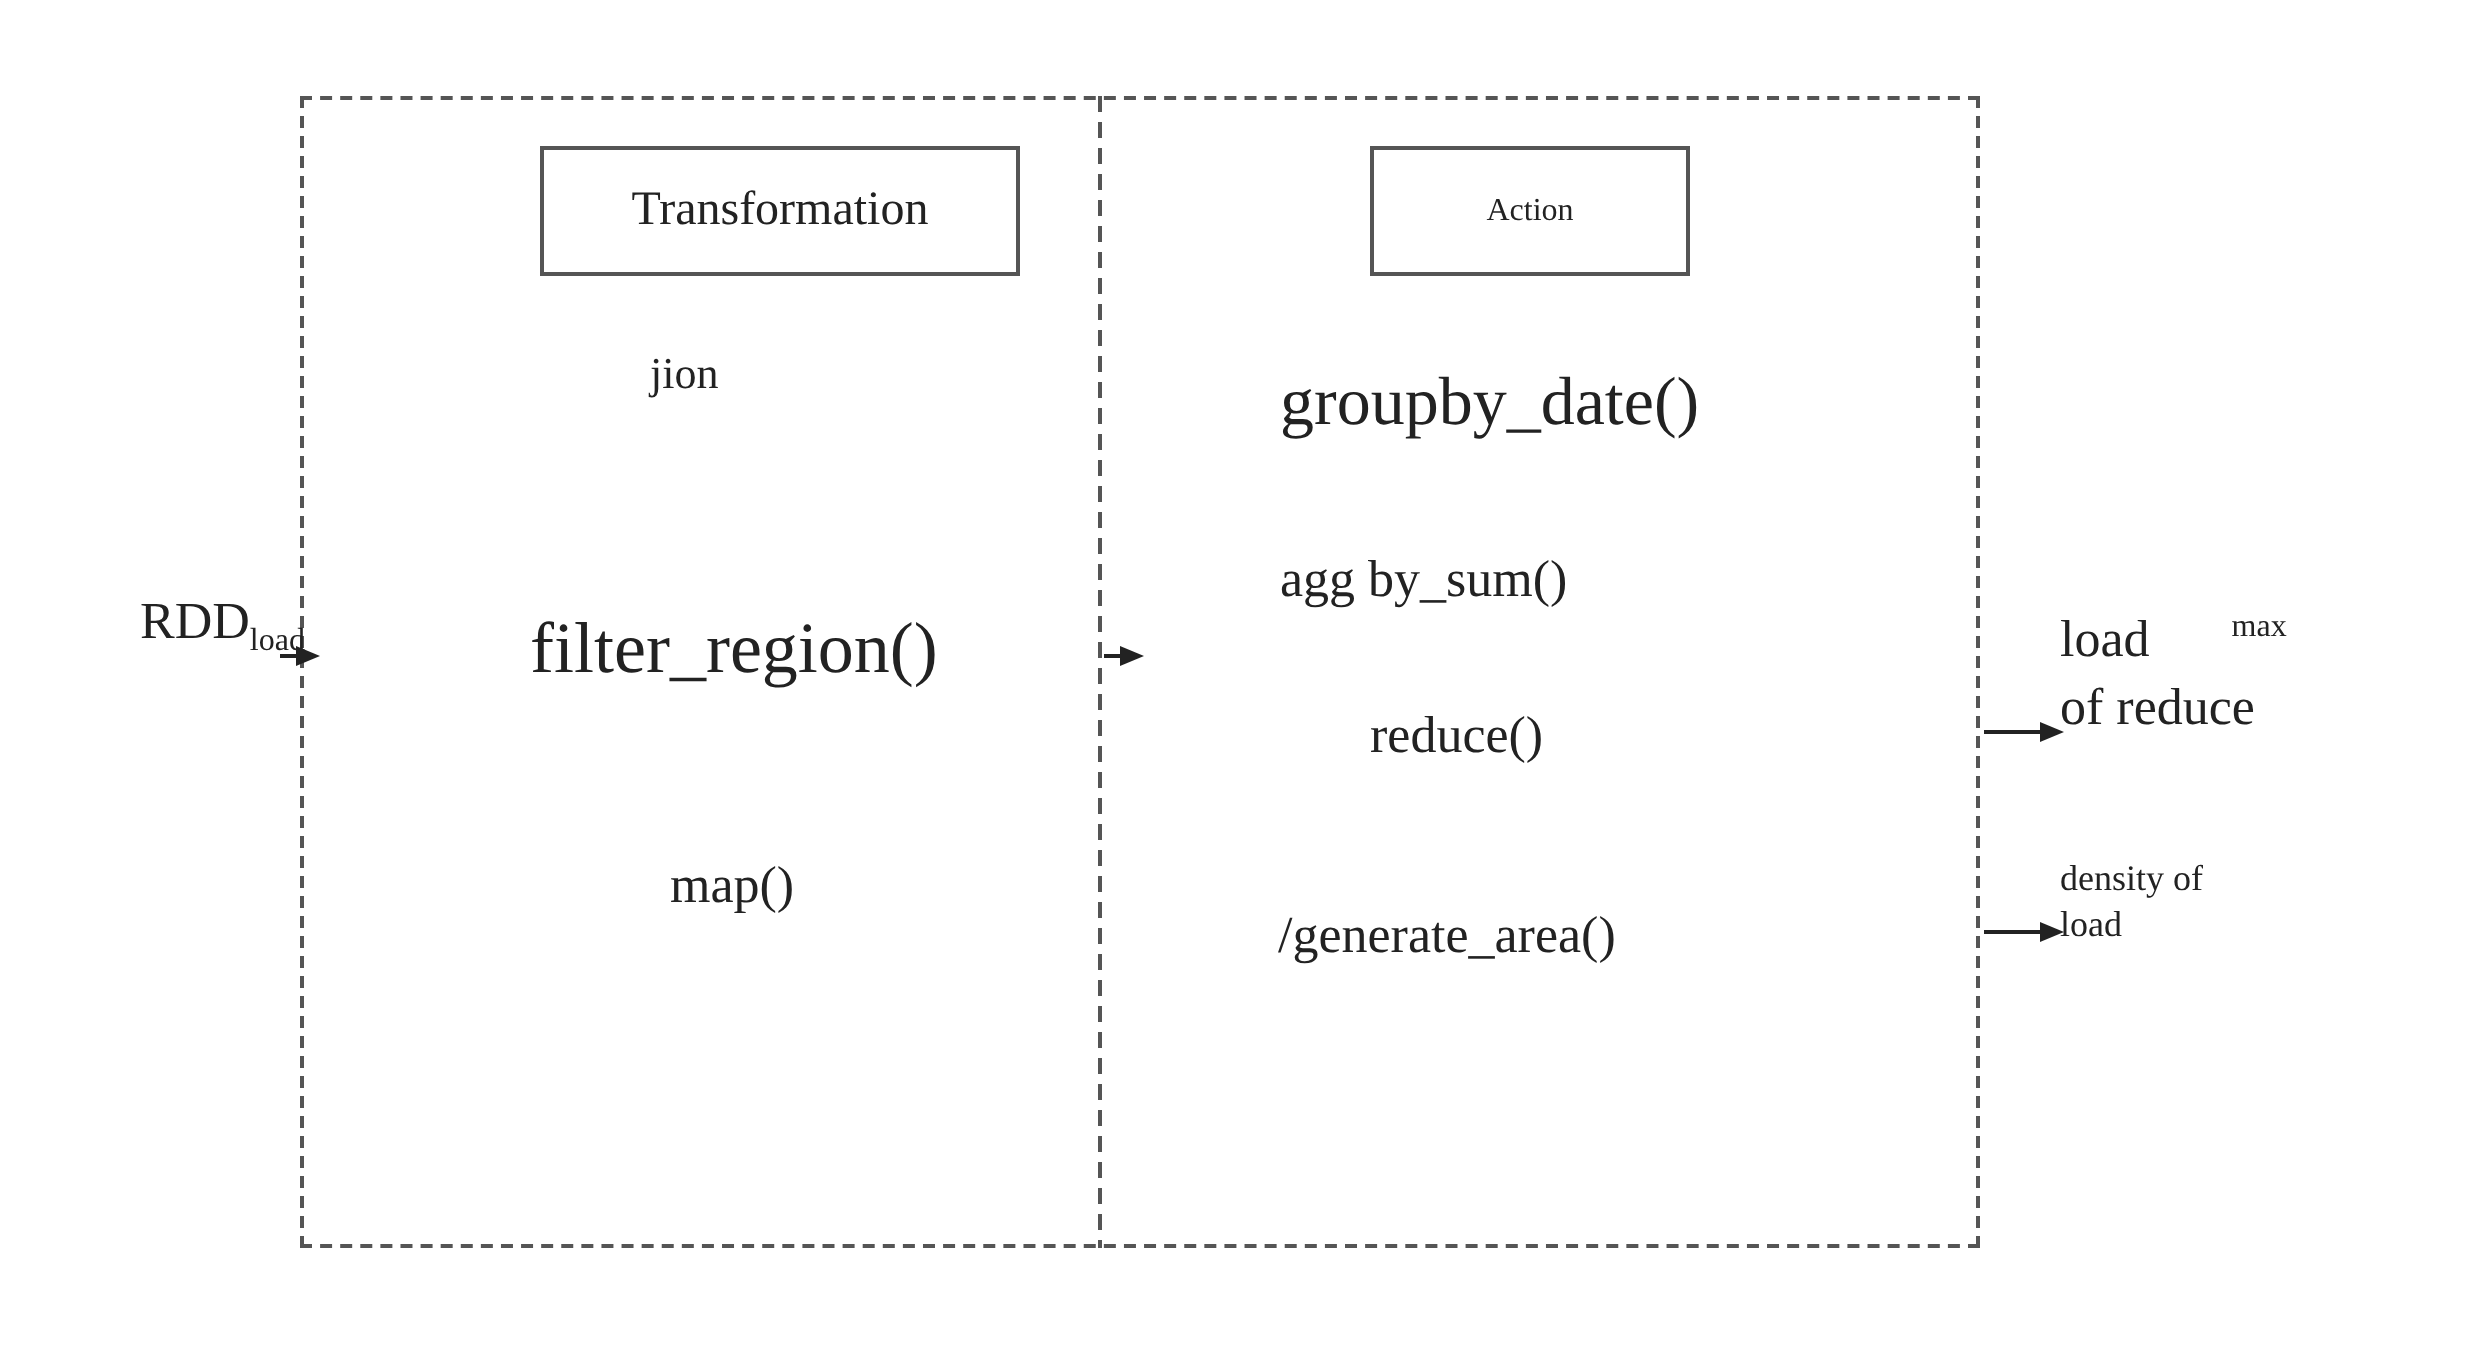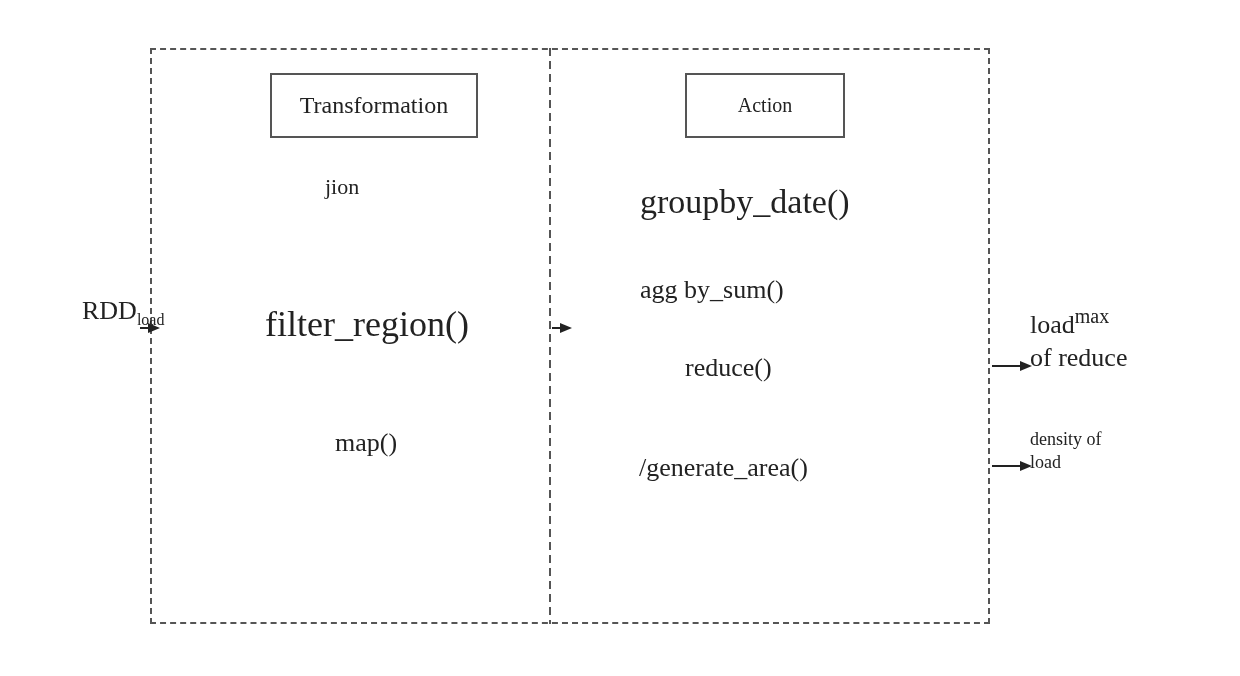--- a/index.html
+++ b/index.html
@@ -32,42 +32,42 @@
       width: 840px;
       height: 576px;
       border: 2px dashed #555;
     }
 
     
     .transformation-box {
       position: absolute;
       left: 200px;
       top: 35px;
-      width: 208px;
+      width: 240px;
       height: 65px;
       border: 2px solid #555;
       display: flex;
       align-items: center;
       justify-content: center;
       font-size: 24px;
       background: #fff;
     }
 
     
     .action-box {
       position: absolute;
       left: 615px;
       top: 35px;
       width: 160px;
       height: 65px;
       border: 2px solid #555;
       display: flex;
       align-items: center;
       justify-content: center;
-      font-size: 20px;
+      font-size: 16px;
       background: #fff;
     }
 
     
     .label-jion {
       position: absolute;
       left: 255px;
       top: 136px;
       font-size: 22px;
     }
@@ -111,38 +111,38 @@
       margin-left: 24px;
     }
 
     
     .rdd-label {
       position: absolute;
       left: 0px;
       top: 258px;
       font-size: 26px;
       white-space: nowrap;
-      margin-left: 12px;
     }
     .rdd-label sub {
       font-size: 16px;
     }
 
     
     .output-load {
       position: absolute;
       left: 960px;
       top: 265px;
       font-size: 26px;
       white-space: nowrap;
       line-height: 1.3;
       text-align: left;
     }
     .output-load sup {
-      font-size: 20px;
+      font-size: 16px;
+      margin-left: 41px;
     }
     .output-density {
       position: absolute;
       left: 960px;
       top: 390px;
       font-size: 18px;
       white-space: nowrap;
       line-height: 1.3;
       text-align: left;
     }

